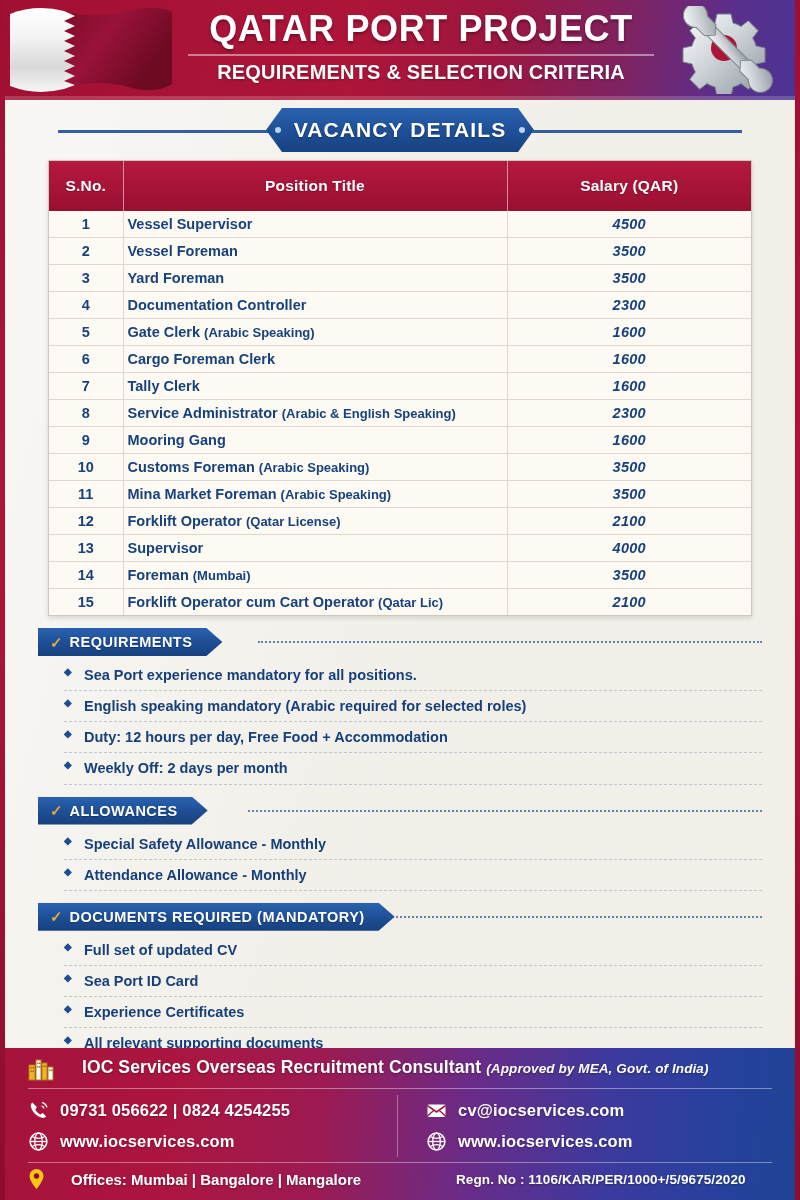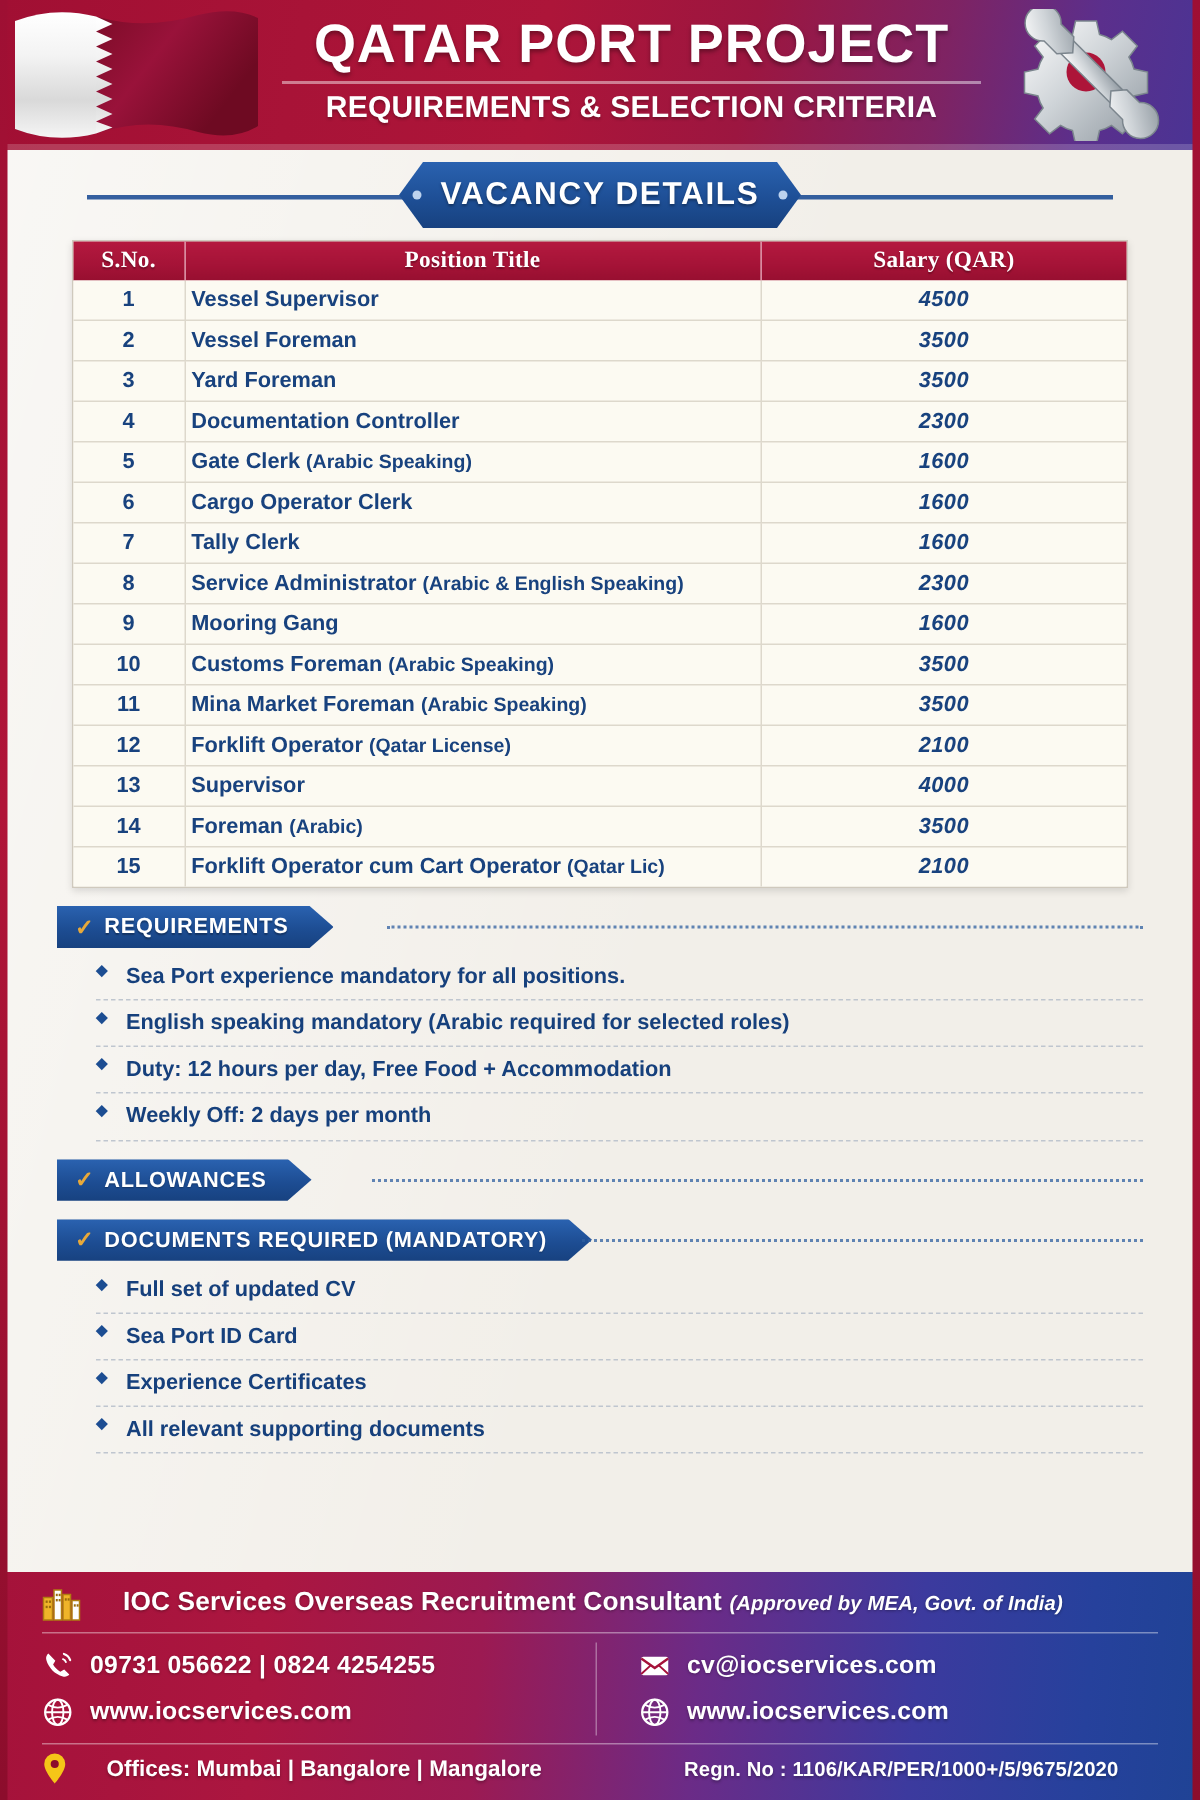--- a/index.html
+++ b/index.html
@@ -157,24 +157,23 @@
   table.vac {
     width: 100%;
     border-collapse: collapse;
     table-layout: fixed;
   }
   table.vac th {
     background: linear-gradient(180deg,#b4193f 0%, #a51337 60%, #970f30 100%);
     color: #fff;
     font-size: 15.5px;
     font-weight: 800;
-    padding: 4px 4px;
+    padding: 16px 4px;
     letter-spacing: .2px;
     text-shadow: 0 1px 1px rgba(0,0,0,.3);
-    font-family: Liberation Serif, serif;
   }
   table.vac th.c-sno { width: 74px; border-right: 1px solid #d98aa0; }
   table.vac th.c-pos { border-right: 1px solid #d98aa0; }
   table.vac th.c-sal { width: 244px; }
 
   table.vac td {
     font-size: 14.5px;
     padding: 5px 4px;
     border-bottom: 1px solid #ddd8cc;
     color: #18427e;
@@ -458,21 +457,21 @@
             <td class="pos"><span>Documentation Controller</span></td>
             <td class="sal">2300</td>
           </tr>
           <tr>
             <td class="sno">5</td>
             <td class="pos"><span>Gate Clerk</span> <span class="note">(Arabic Speaking)</span></td>
             <td class="sal">1600</td>
           </tr>
           <tr>
             <td class="sno">6</td>
-            <td class="pos"><span>Cargo Operator Clerk</span></td>
+            <td class="pos"><span>Cargo Foreman Clerk</span></td>
             <td class="sal">1600</td>
           </tr>
           <tr>
             <td class="sno">7</td>
             <td class="pos"><span>Tally Clerk</span></td>
             <td class="sal">1600</td>
           </tr>
           <tr>
             <td class="sno">8</td>
             <td class="pos"><span>Service Administrator</span> <span class="note">(Arabic &amp; English Speaking)</span></td>
@@ -498,21 +497,21 @@
             <td class="pos"><span>Forklift Operator</span> <span class="note">(Qatar License)</span></td>
             <td class="sal">2100</td>
           </tr>
           <tr>
             <td class="sno">13</td>
             <td class="pos"><span>Supervisor</span></td>
             <td class="sal">4000</td>
           </tr>
           <tr>
             <td class="sno">14</td>
-            <td class="pos"><span>Foreman</span> <span class="note">(Arabic)</span></td>
+            <td class="pos"><span>Foreman</span> <span class="note">(Mumbai)</span></td>
             <td class="sal">3500</td>
           </tr>
           <tr>
             <td class="sno">15</td>
             <td class="pos"><span>Forklift Operator cum Cart Operator</span> <span class="note">(Qatar Lic)</span></td>
             <td class="sal">2100</td>
           </tr>
         </tbody>
     </table>
   </div>
@@ -531,20 +530,24 @@
         <li>Duty: 12 hours per day, Free Food + Accommodation</li>
         <li>Weekly Off: 2 days per month</li>
       </ul>
       <div class="sec-head">
         <div class="sec-tag">
           <span class="sec-check">✓</span>
           <span class="sec-title">ALLOWANCES</span>
         </div>
         <div class="sec-dots w2"></div>
       </div>
+      <ul class="sec-list">
+        <li>Special Safety Allowance - Monthly</li>
+        <li>Attendance Allowance - Monthly</li>
+      </ul>
       <div class="sec-head">
         <div class="sec-tag">
           <span class="sec-check">✓</span>
           <span class="sec-title">DOCUMENTS REQUIRED (MANDATORY)</span>
         </div>
         <div class="sec-dots w3"></div>
       </div>
       <ul class="sec-list">
         <li>Full set of updated CV</li>
         <li>Sea Port ID Card</li>

